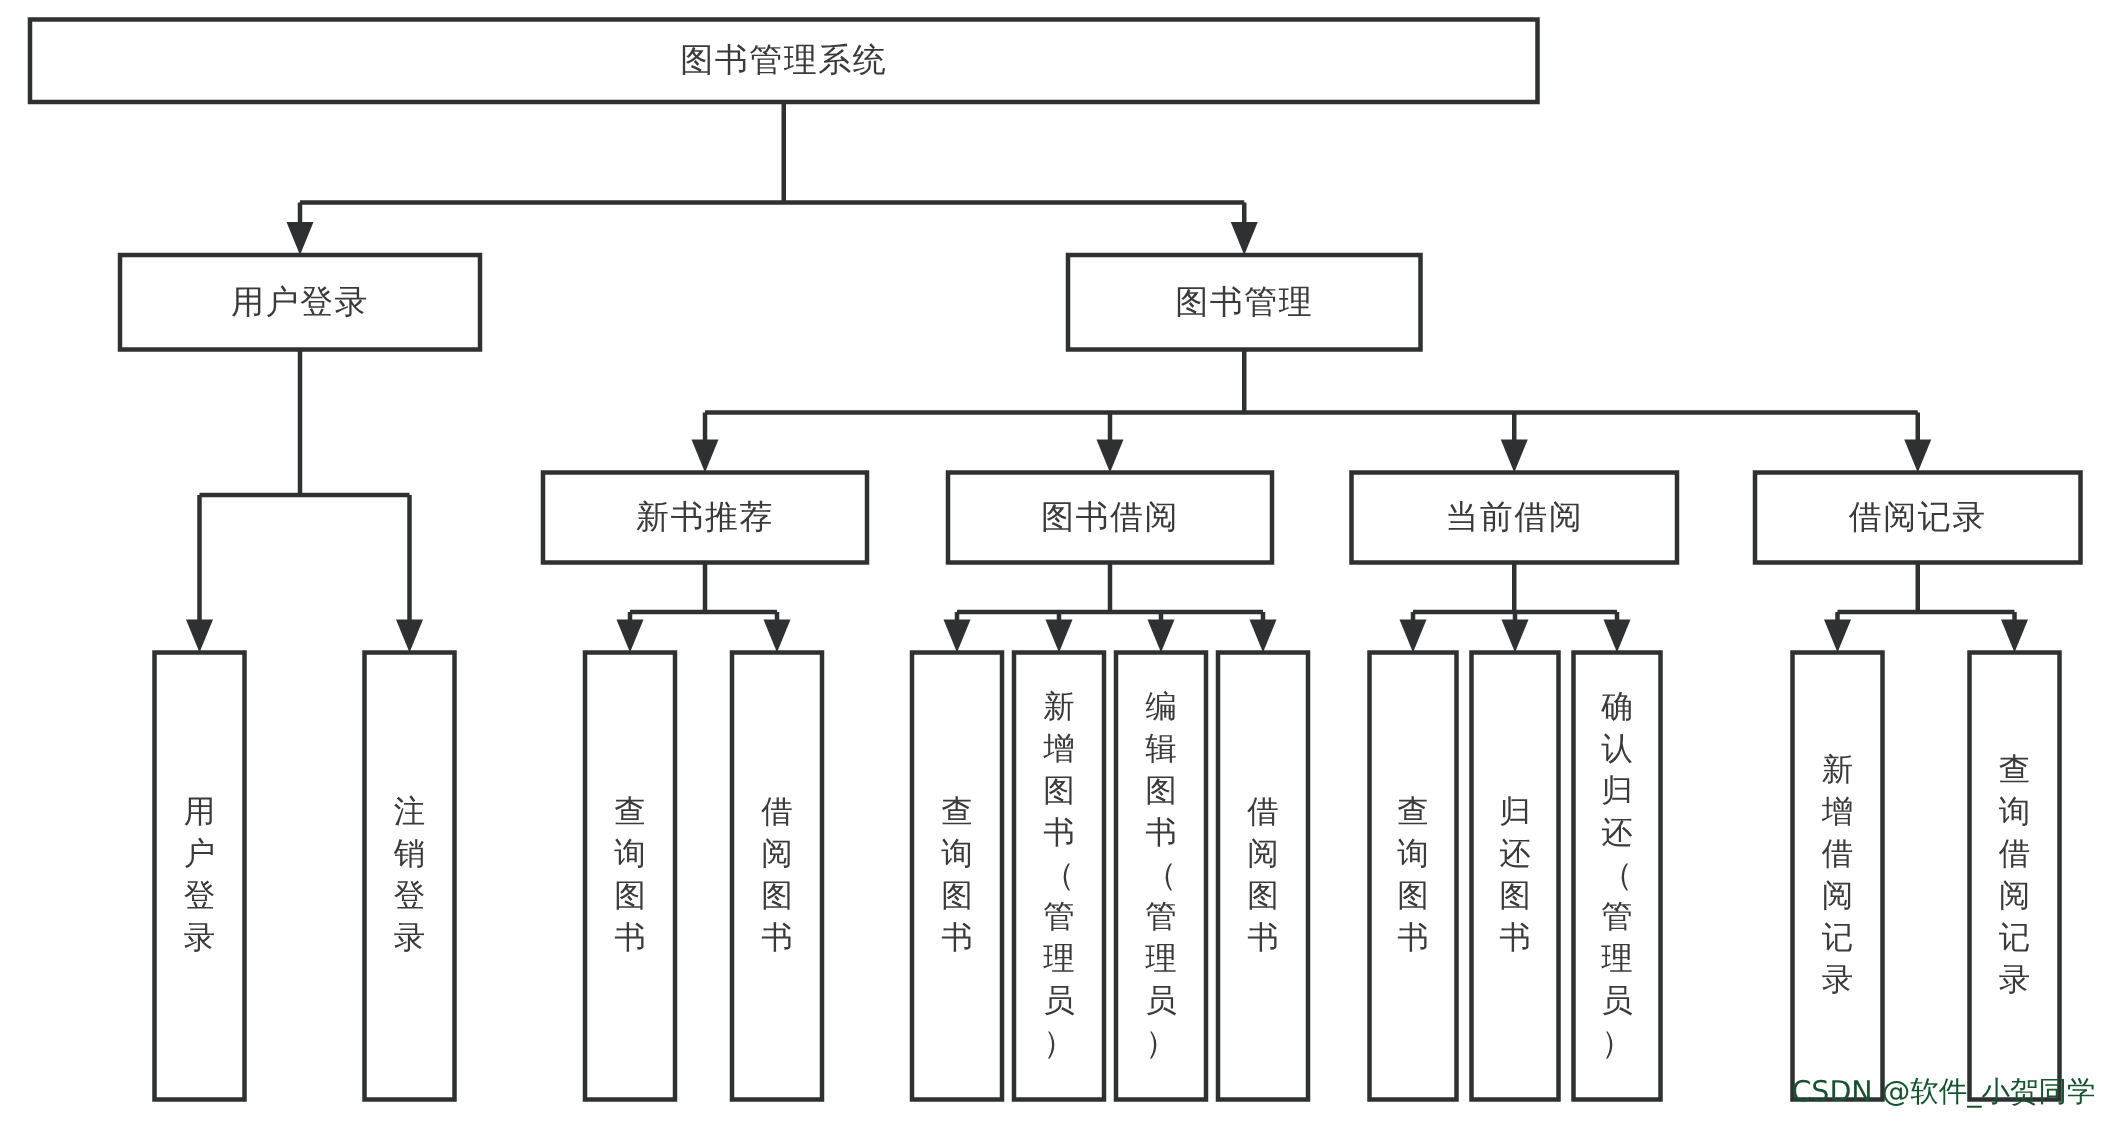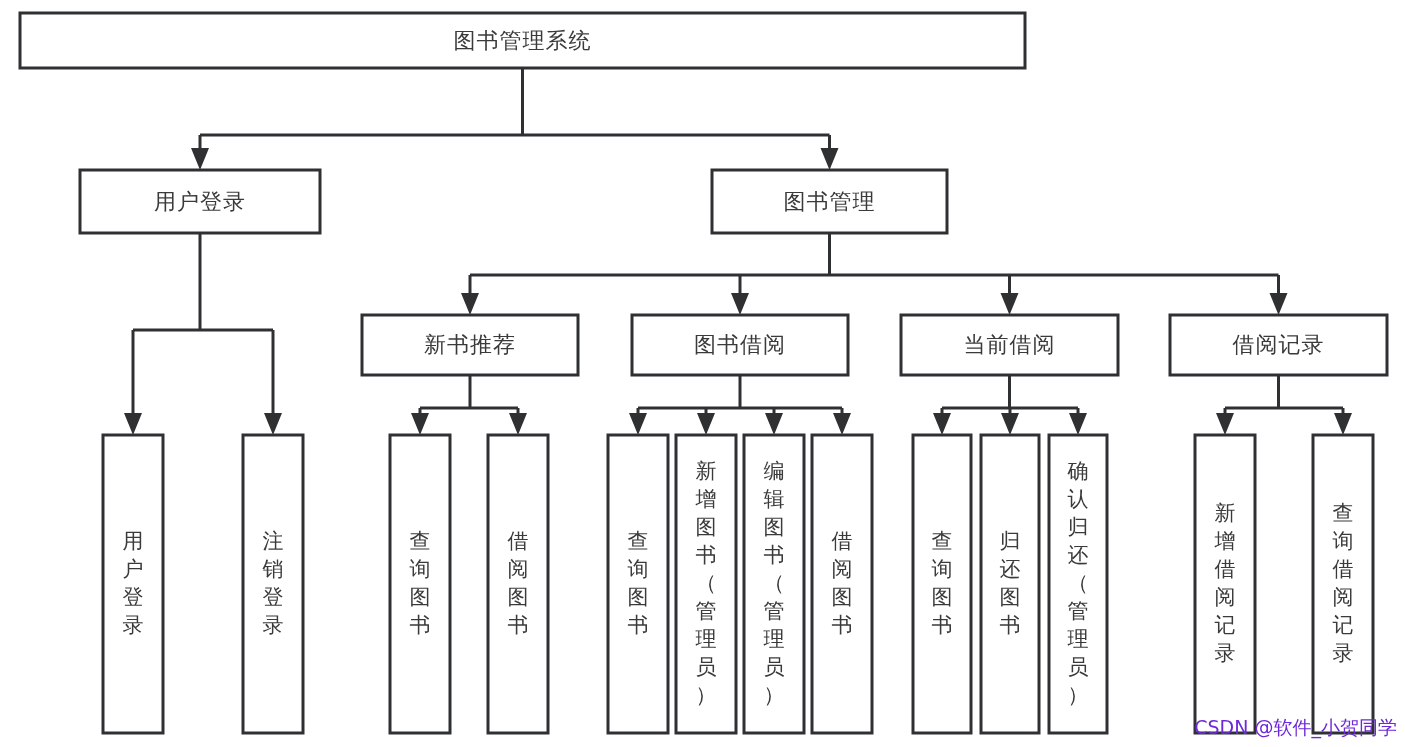--- a/index.html
+++ b/index.html
@@ -55,21 +55,21 @@
     fill: #3a3a3a;
     text-anchor: middle;
     dominant-baseline: middle;
   }
   .watermark-text {
     position: absolute;
     right: 8px;
     bottom: 6px;
     font-family: "DejaVu Sans", "Liberation Sans", sans-serif;
     font-size: 19px;
-    color: #6d28d9;
+    color: #14532d;
     white-space: nowrap;
     pointer-events: none;
   }
 </style>
 </head>
 <body>
 
 <div id="diagram-root">
 
   <svg class="diagram-canvas" viewBox="0 0 1405 747" xmlns="http://www.w3.org/2000/svg">

